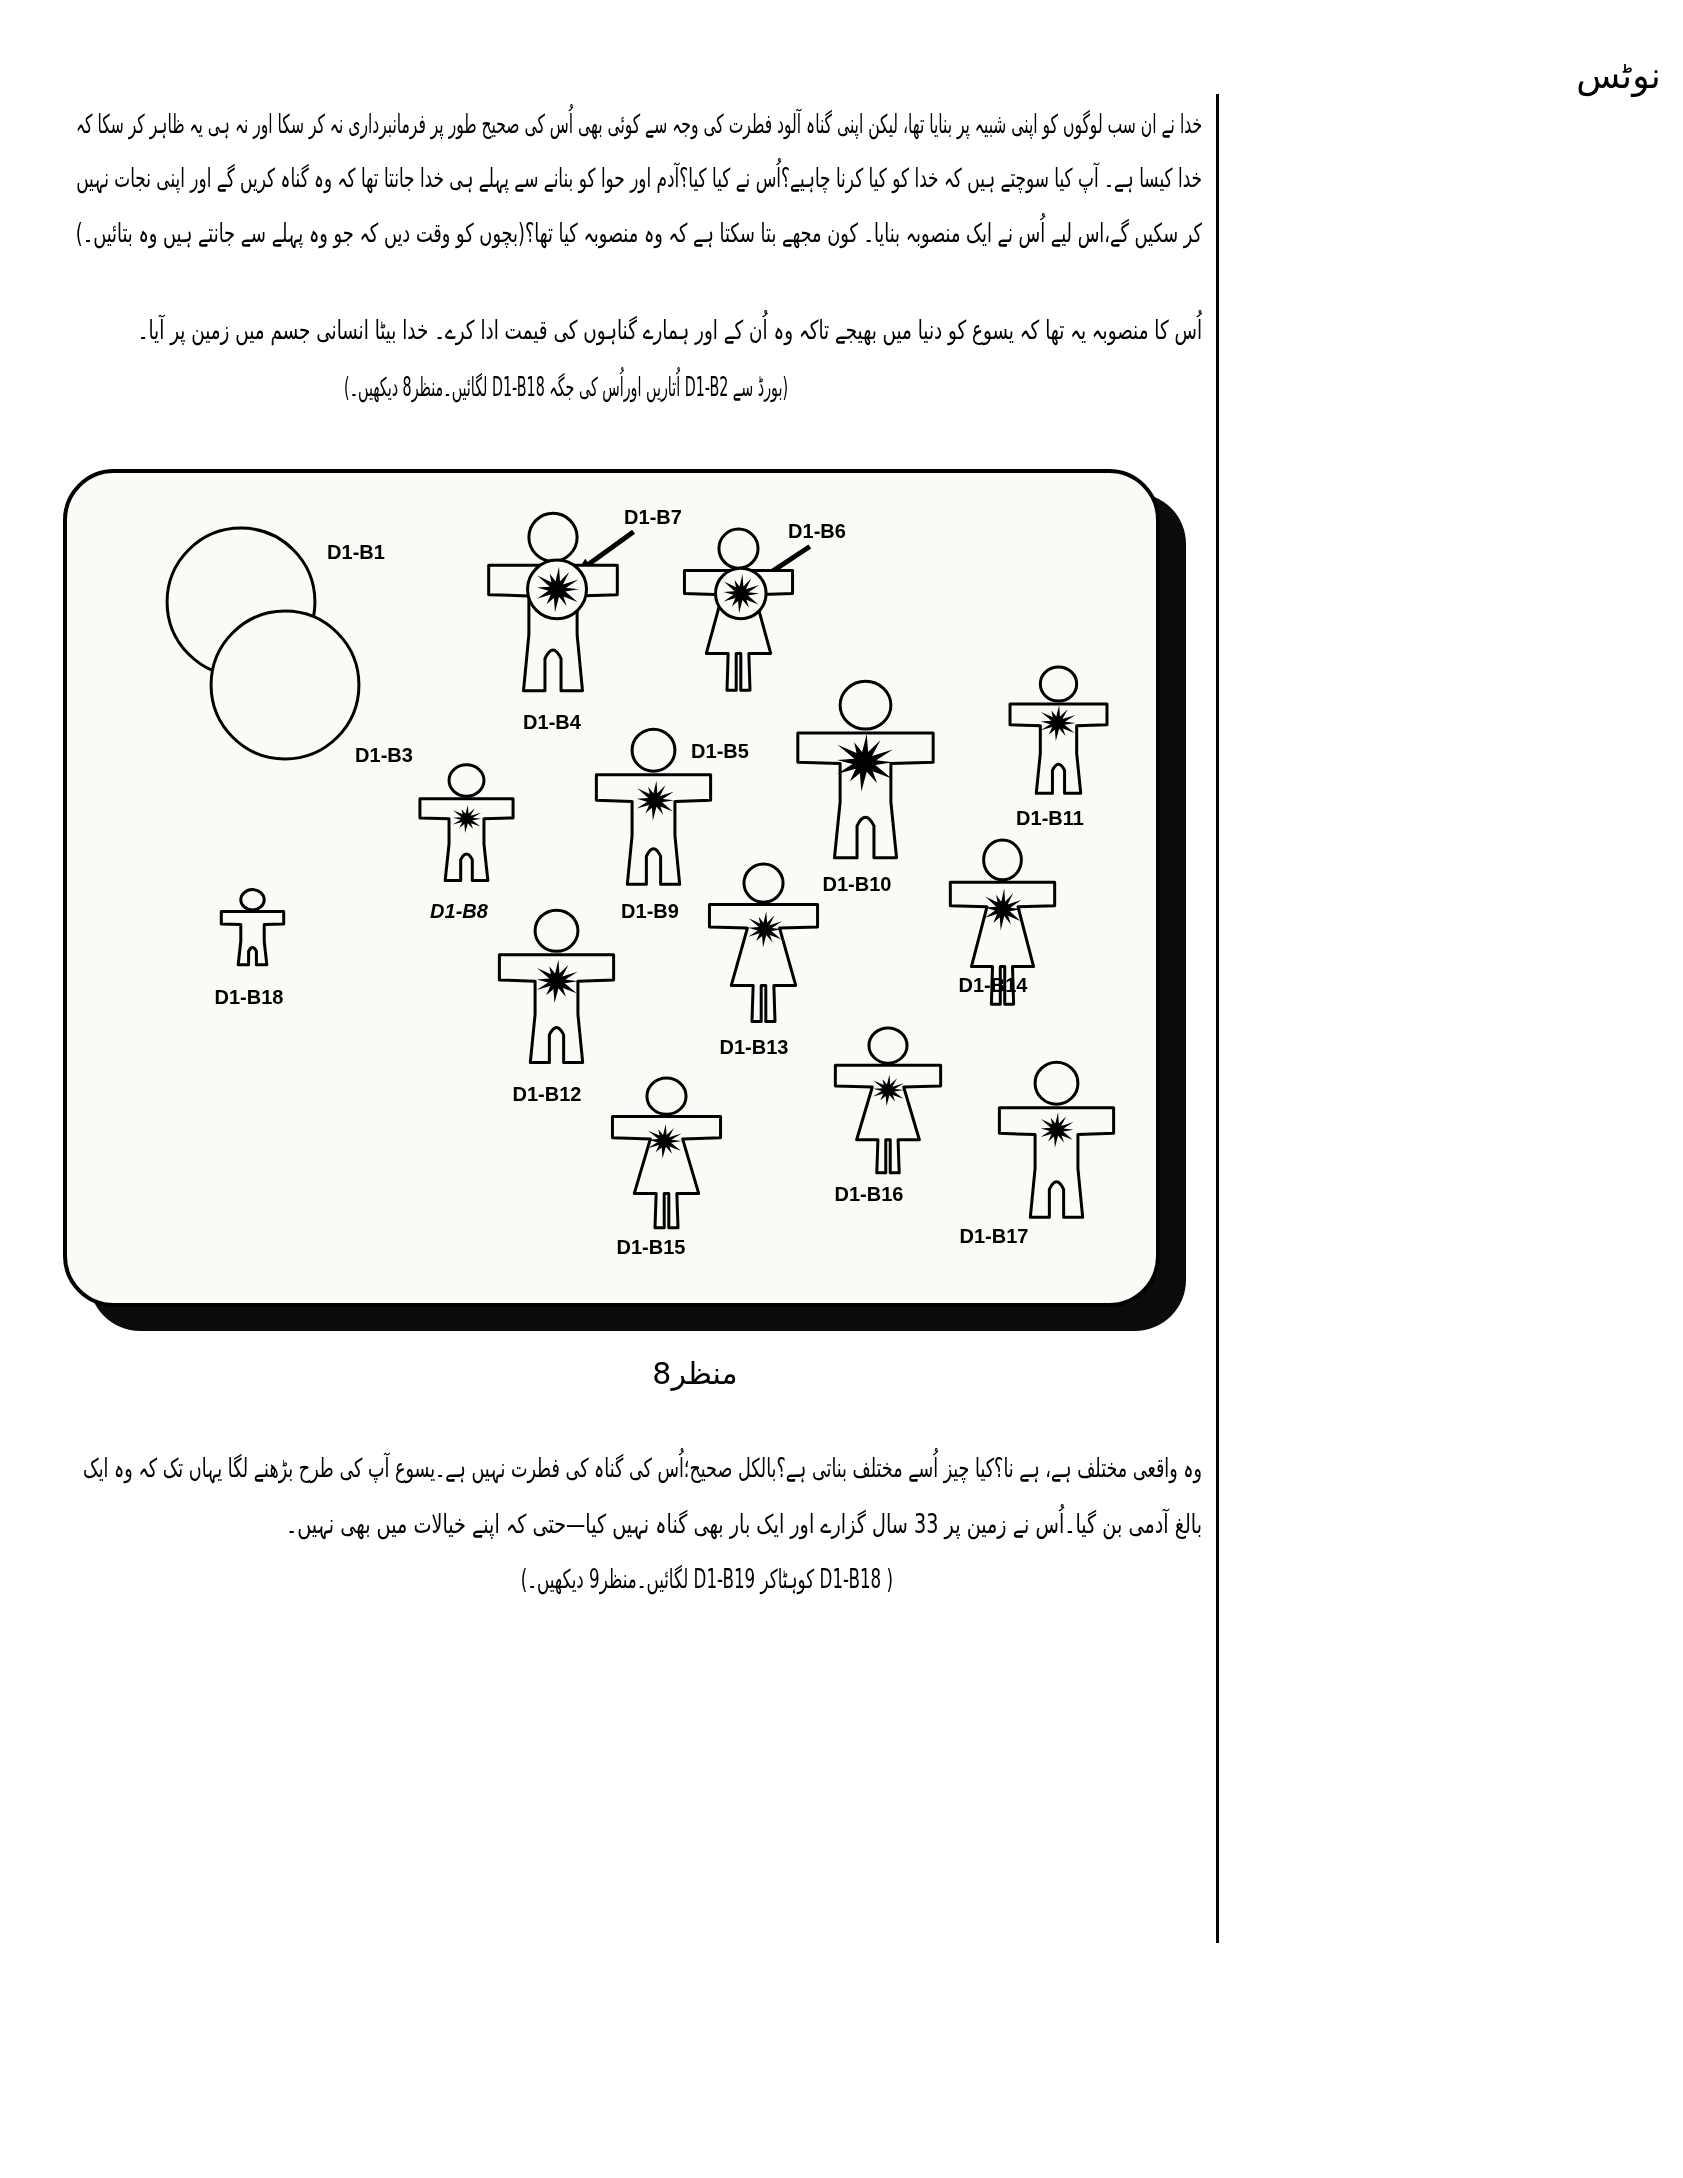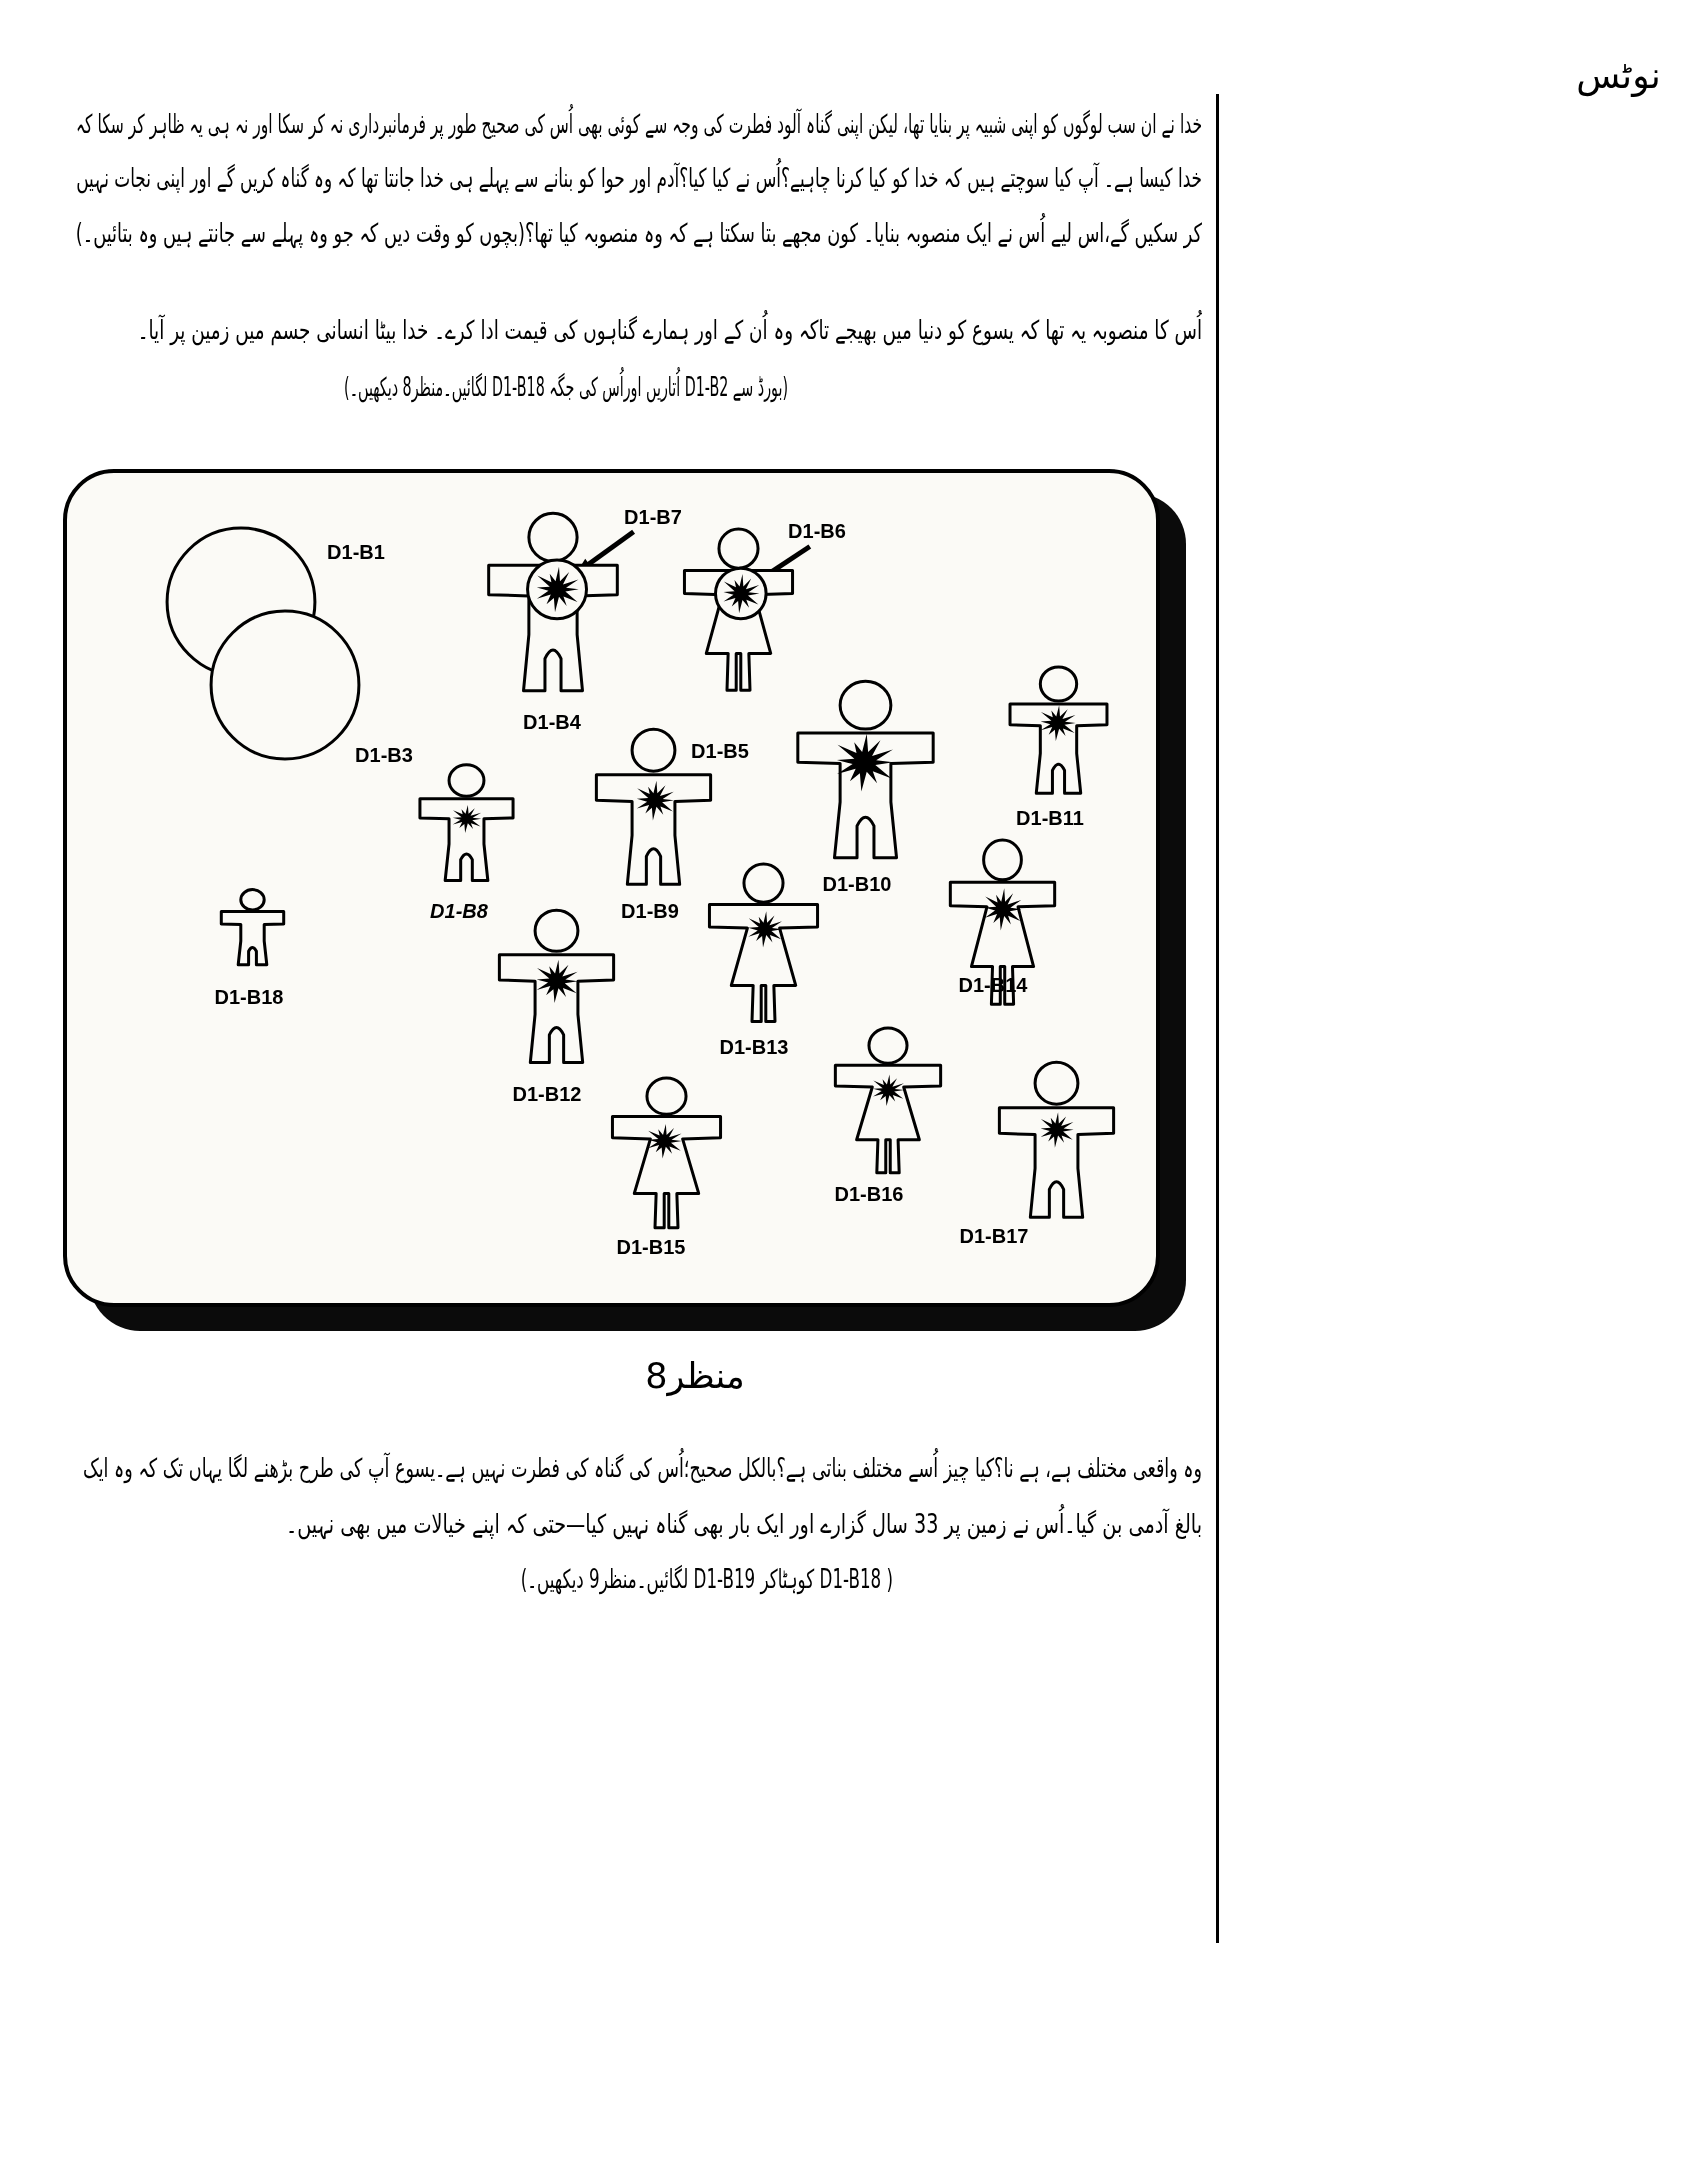--- a/index.html
+++ b/index.html
@@ -16,21 +16,21 @@
   #l-p2a{left:149px;top:305px;width:1053px;}
   #l-p2b{left:386px;top:362px;width:402px;}
   #l-p3a{left:94px;top:1443px;width:1108px;}
   #l-p3b{left:295px;top:1499px;width:907px;}
   #l-p3c{left:525px;top:1554px;width:368px;}
 
   #note-heading{position:absolute;left:1564px;top:55px;width:109px;direction:rtl;
                 text-align:center;font-size:36px;white-space:nowrap;}
 
   #caption{position:absolute;left:596px;top:1356px;width:198px;direction:rtl;
-           text-align:center;font-size:35px;white-space:nowrap;}
+           text-align:center;font-size:30px;white-space:nowrap;}
 
   
   #divider{position:absolute;left:1216px;top:94px;width:3px;height:1849px;background:#000;}
 
   
   #diagram-shadow{position:absolute;left:89px;top:493px;width:1097px;height:838px;
                   background:#0b0b0b;border-radius:51px;}
   #diagram-box{position:absolute;left:63px;top:469px;width:1097px;height:838px;
                background:#fbfaf6;border:4px solid #000;border-radius:51px;box-sizing:border-box;}
 

